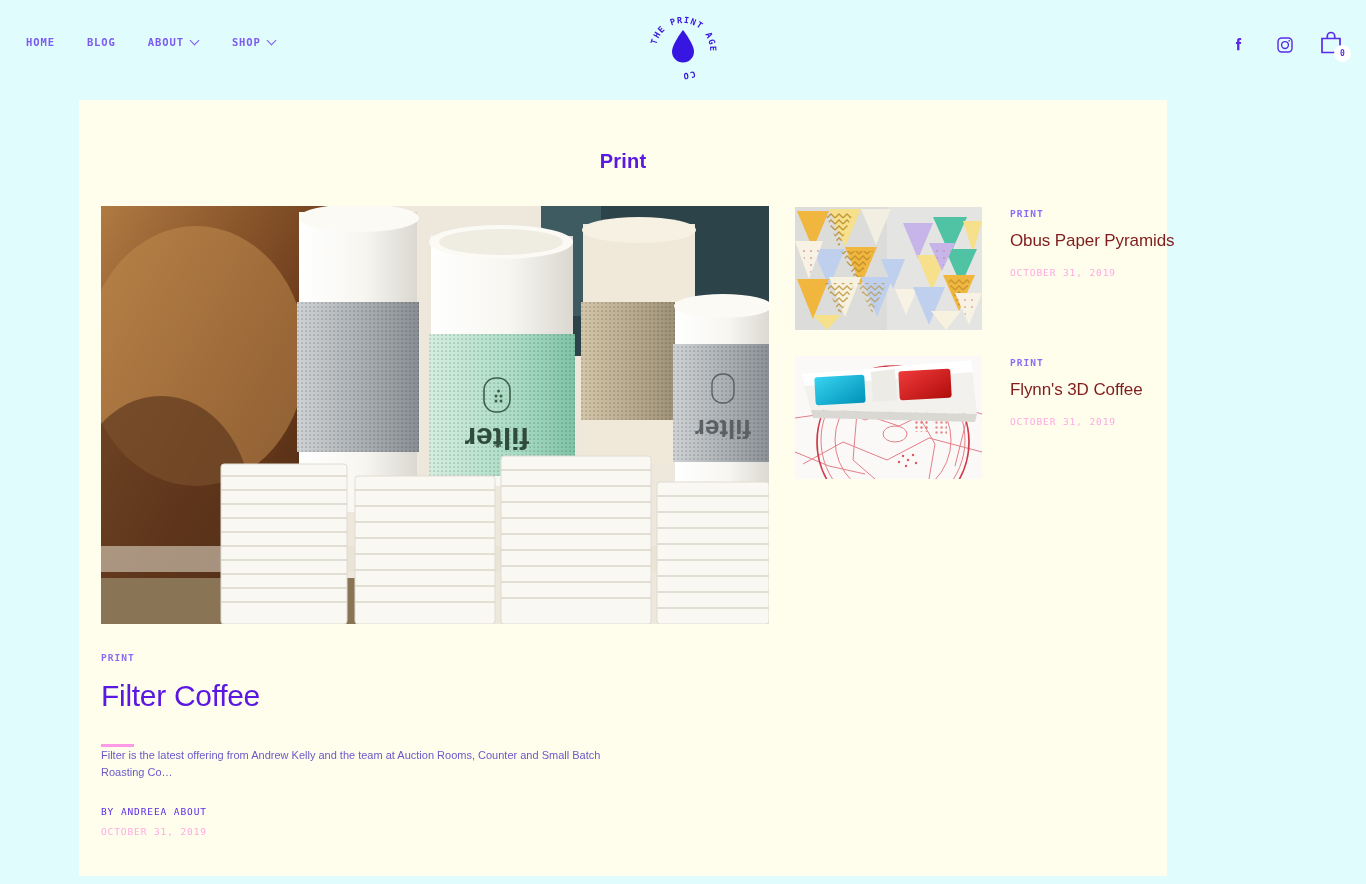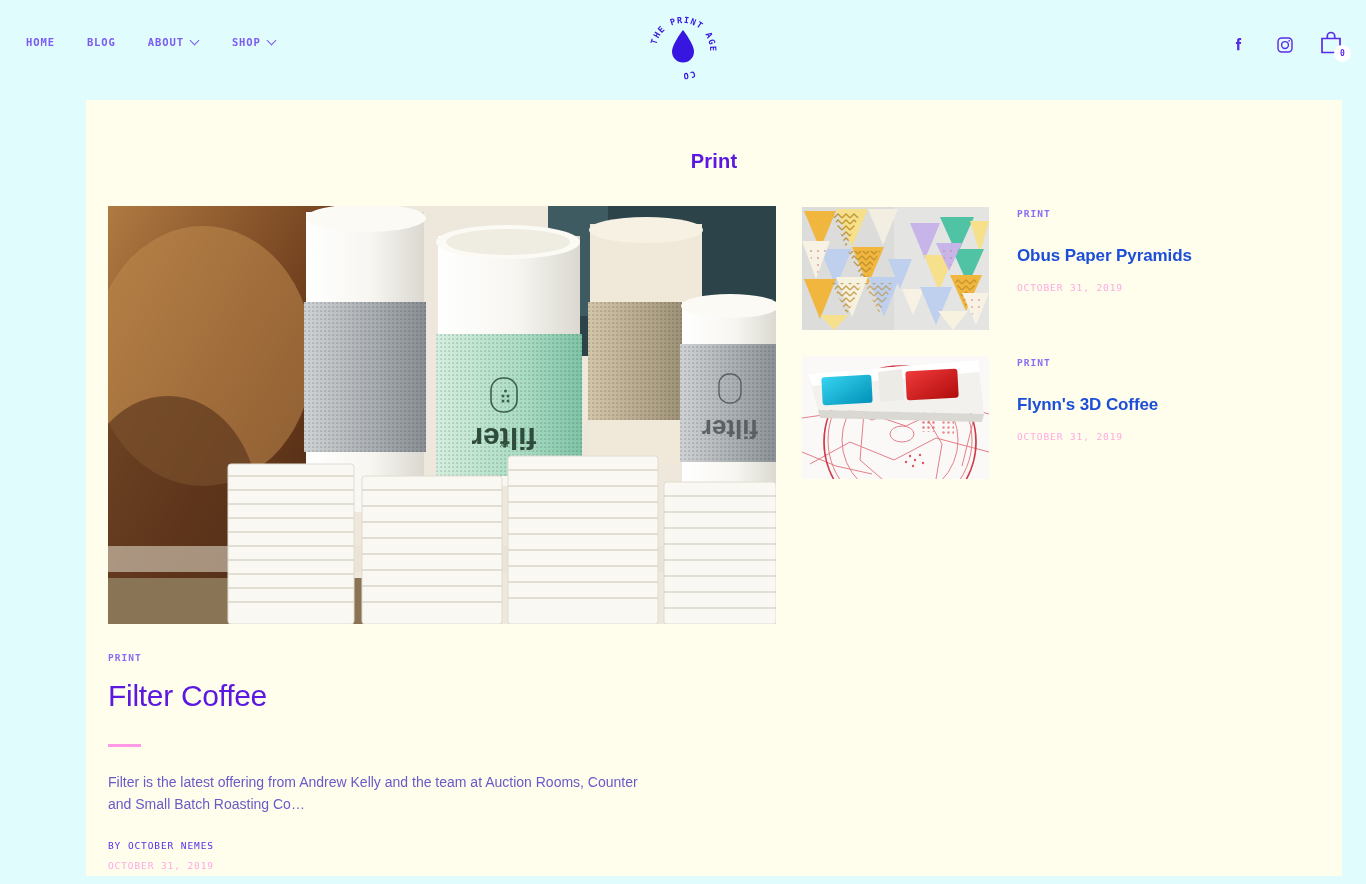--- a/index.html
+++ b/index.html
@@ -108,23 +108,23 @@
     font-size: 8px;
     font-weight: 700;
     display: flex;
     align-items: center;
     justify-content: center;
   }
 
   
   .content-panel {
     position: absolute;
-    left: 86px;
+    left: 79px;
     top: 100px;
-    width: 1256px;
+    width: 1088px;
     height: 776px;
     background: #FFFEEC;
   }
 
   .page-title {
     text-align: center;
     color: #5B18E0;
     font-size: 20px;
     font-weight: 700;
     letter-spacing: 0.2px;
@@ -174,24 +174,23 @@
   }
 
   .rule {
     margin-top: 30px;
     width: 33px;
     height: 3px;
     background: #FF9AE6;
   }
 
   .excerpt {
-    margin-top: 24px;
     width: 540px;
     color: #6A59C9;
-    font-size: 14px;
+    font-size: 11px;
     line-height: 1.62;
   }
 
   .byline {
     margin-top: 24px;
     color: #5B2BE8;
     font-family: "DejaVu Sans Mono", monospace;
     font-size: 9.5px;
     letter-spacing: 0.9px;
   }
@@ -229,24 +228,24 @@
   .side-kicker {
     color: #8A6BF5;
     font-family: "DejaVu Sans Mono", monospace;
     font-size: 9.5px;
     letter-spacing: 1px;
     font-weight: 700;
     cursor: pointer;
   }
 
   .side-title {
-    margin-top: 27px;
-    color: #1d4ed8;
+    margin-top: 12px;
+    color: #7f1d1d;
     font-size: 17px;
-    font-weight: 700;
+    font-weight: 400;
     letter-spacing: -0.1px;
     cursor: pointer;
   }
 
   .side-date {
     margin-top: 16px;
     color: #FFA9E4;
     font-family: "DejaVu Sans Mono", monospace;
     font-size: 9.5px;
     letter-spacing: 0.9px;
@@ -446,21 +445,21 @@
         </svg>
       </div>
 
       <div class="kicker">PRINT</div>
       <h2 class="featured-title">Filter Coffee</h2>
       <div class="rule"></div>
       <p class="excerpt">Filter is the latest offering from Andrew Kelly and the team at Auction Rooms, Counter and Small Batch Roasting Co…</p>
 
       <div class="byline">
         <span>BY</span>
-        <span class="author">OCTOBER NEMES</span>
+        <span class="author">ANDREEA ABOUT</span>
       </div>
 
       <div class="pubdate">OCTOBER 31, 2019</div>
     </article>
 
     <aside class="sidebar">
 
       <div class="side-item">
         <div class="side-thumb">
           <svg viewBox="0 0 187 123" xmlns="http://www.w3.org/2000/svg" preserveAspectRatio="none">

